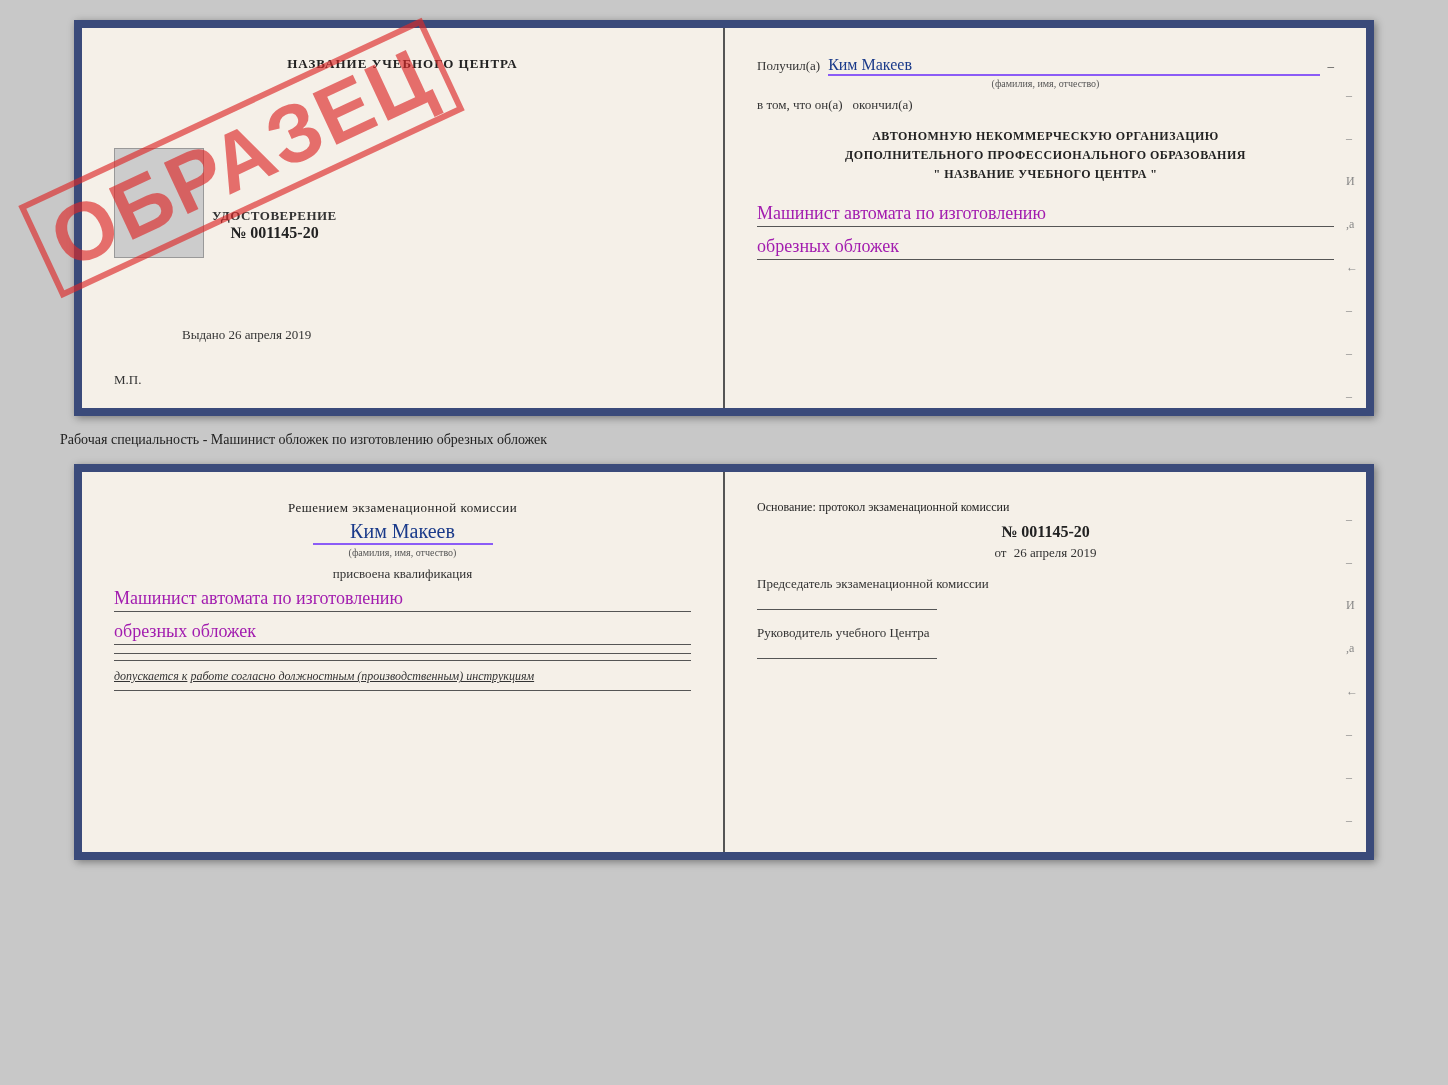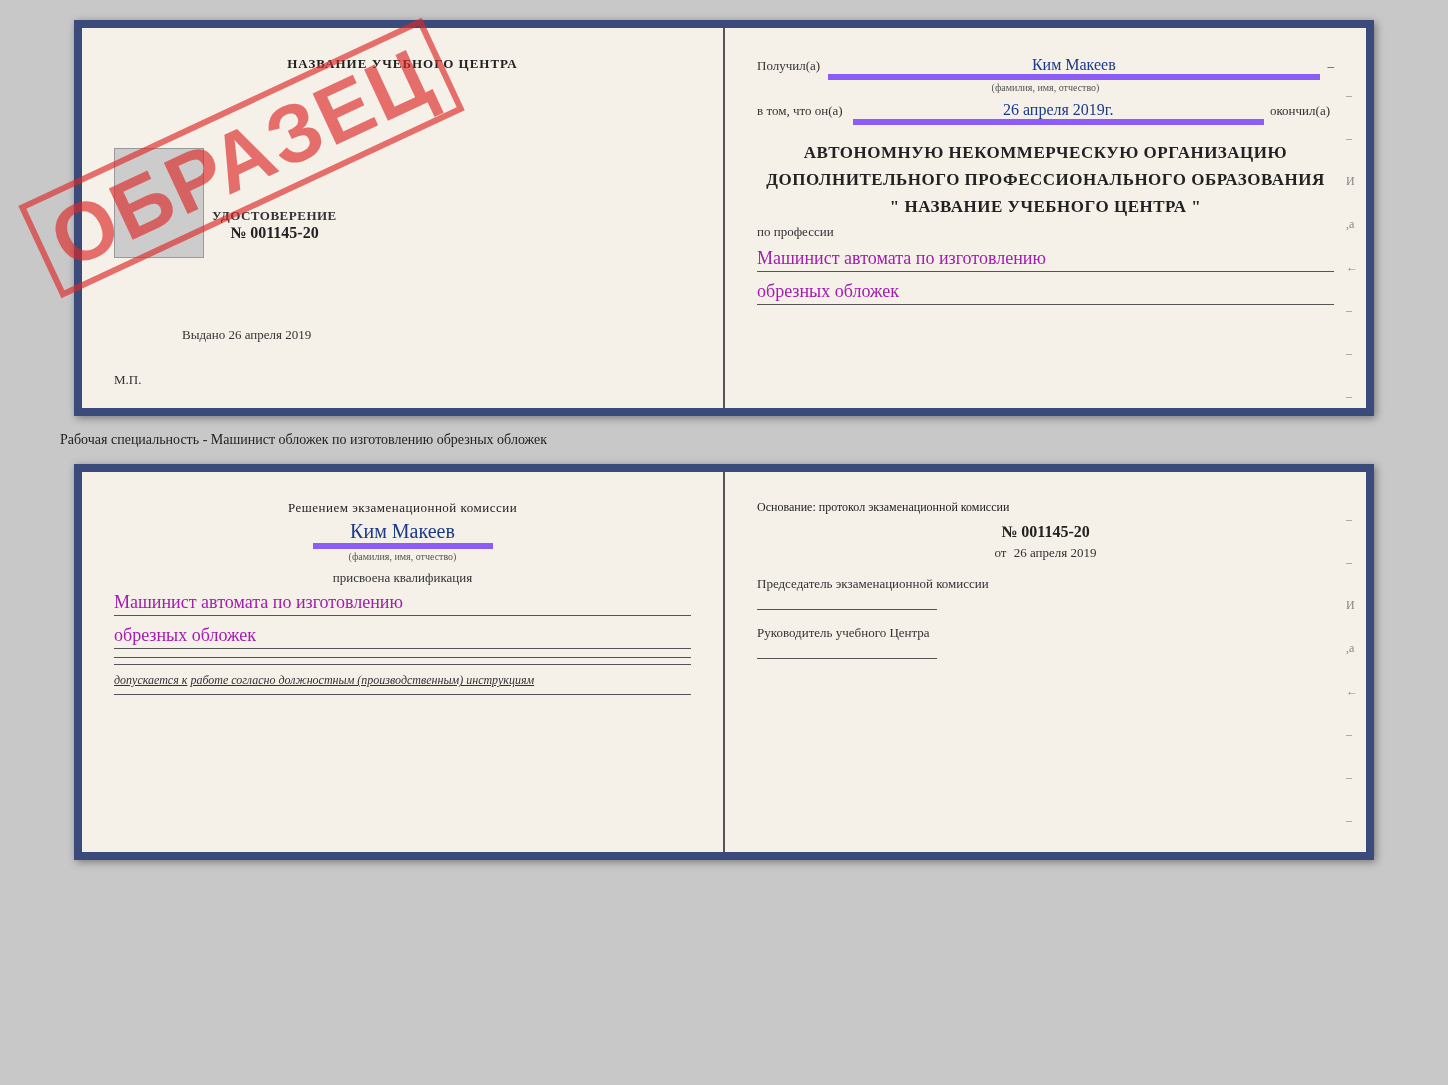--- a/index.html
+++ b/index.html
@@ -131,24 +131,23 @@
       font-size: 13px;
     }
 
     .right-line-label {
       color: #333;
       white-space: nowrap;
       margin-right: 4px;
     }
 
     .underline-field {
-      border-bottom: 6px solid #8b5cf6;
+      border-bottom: 2px solid #8b5cf6;
       flex: 1;
       min-width: 80px;
-      text-align: center;
       font-size: 13px;
       color: #222;
     }
 
     .underline-field.handwritten {
       font-family: 'Segoe Script', 'Brush Script MT', cursive;
       font-size: 16px;
       color: #1a3a8a;
     }
 
@@ -163,25 +162,25 @@
     .v-tom-line {
       display: flex;
       align-items: baseline;
       margin-bottom: 14px;
       font-size: 13px;
       gap: 6px;
     }
 
     .org-block {
       text-align: center;
-      font-size: 17px;
+      font-size: 12px;
       font-weight: bold;
       letter-spacing: 0.5px;
       line-height: 1.6;
-      margin-bottom: 3px;
+      margin-bottom: 16px;
       text-transform: uppercase;
       color: #222;
     }
 
     .po-professii-label {
       font-size: 13px;
       color: #333;
       margin-bottom: 6px;
     }
 
@@ -318,31 +317,29 @@
 
     <div class="right-line" style="margin-bottom:2px;">
       <span class="right-line-label">Получил(а)</span>
       <span class="underline-field handwritten" style="min-width:200px; margin-left:4px;">Ким Макеев</span>
       <span style="margin-left:8px; color:#333; font-size:13px;">–</span>
     </div>
     <div class="subtitle-small">(фамилия, имя, отчество)</div>
 
     <div class="v-tom-line">
       <span class="right-line-label">в том, что он(а)</span>
-      <span class="underline-field handwritten" style="min-width:140px;">26 апреля 2019г.</span>
       <span class="right-line-label">окончил(а)</span>
     </div>
 
     <div class="org-block">
       <div>АВТОНОМНУЮ НЕКОММЕРЧЕСКУЮ ОРГАНИЗАЦИЮ</div>
       <div>ДОПОЛНИТЕЛЬНОГО ПРОФЕССИОНАЛЬНОГО ОБРАЗОВАНИЯ</div>
       <div>"  НАЗВАНИЕ УЧЕБНОГО ЦЕНТРА  "</div>
     </div>
 
-    <div class="po-professii-label">по профессии</div>
     <span class="profession-handwritten">Машинист автомата по изготовлению</span>
     <span class="profession-handwritten">обрезных обложек</span>
 
     <div class="side-lines">
       <span class="side-dash">–</span>
       <span class="side-dash">–</span>
       <span class="side-dash">И</span>
       <span class="side-dash">,а</span>
       <span class="side-dash">←</span>
       <span class="side-dash">–</span>

